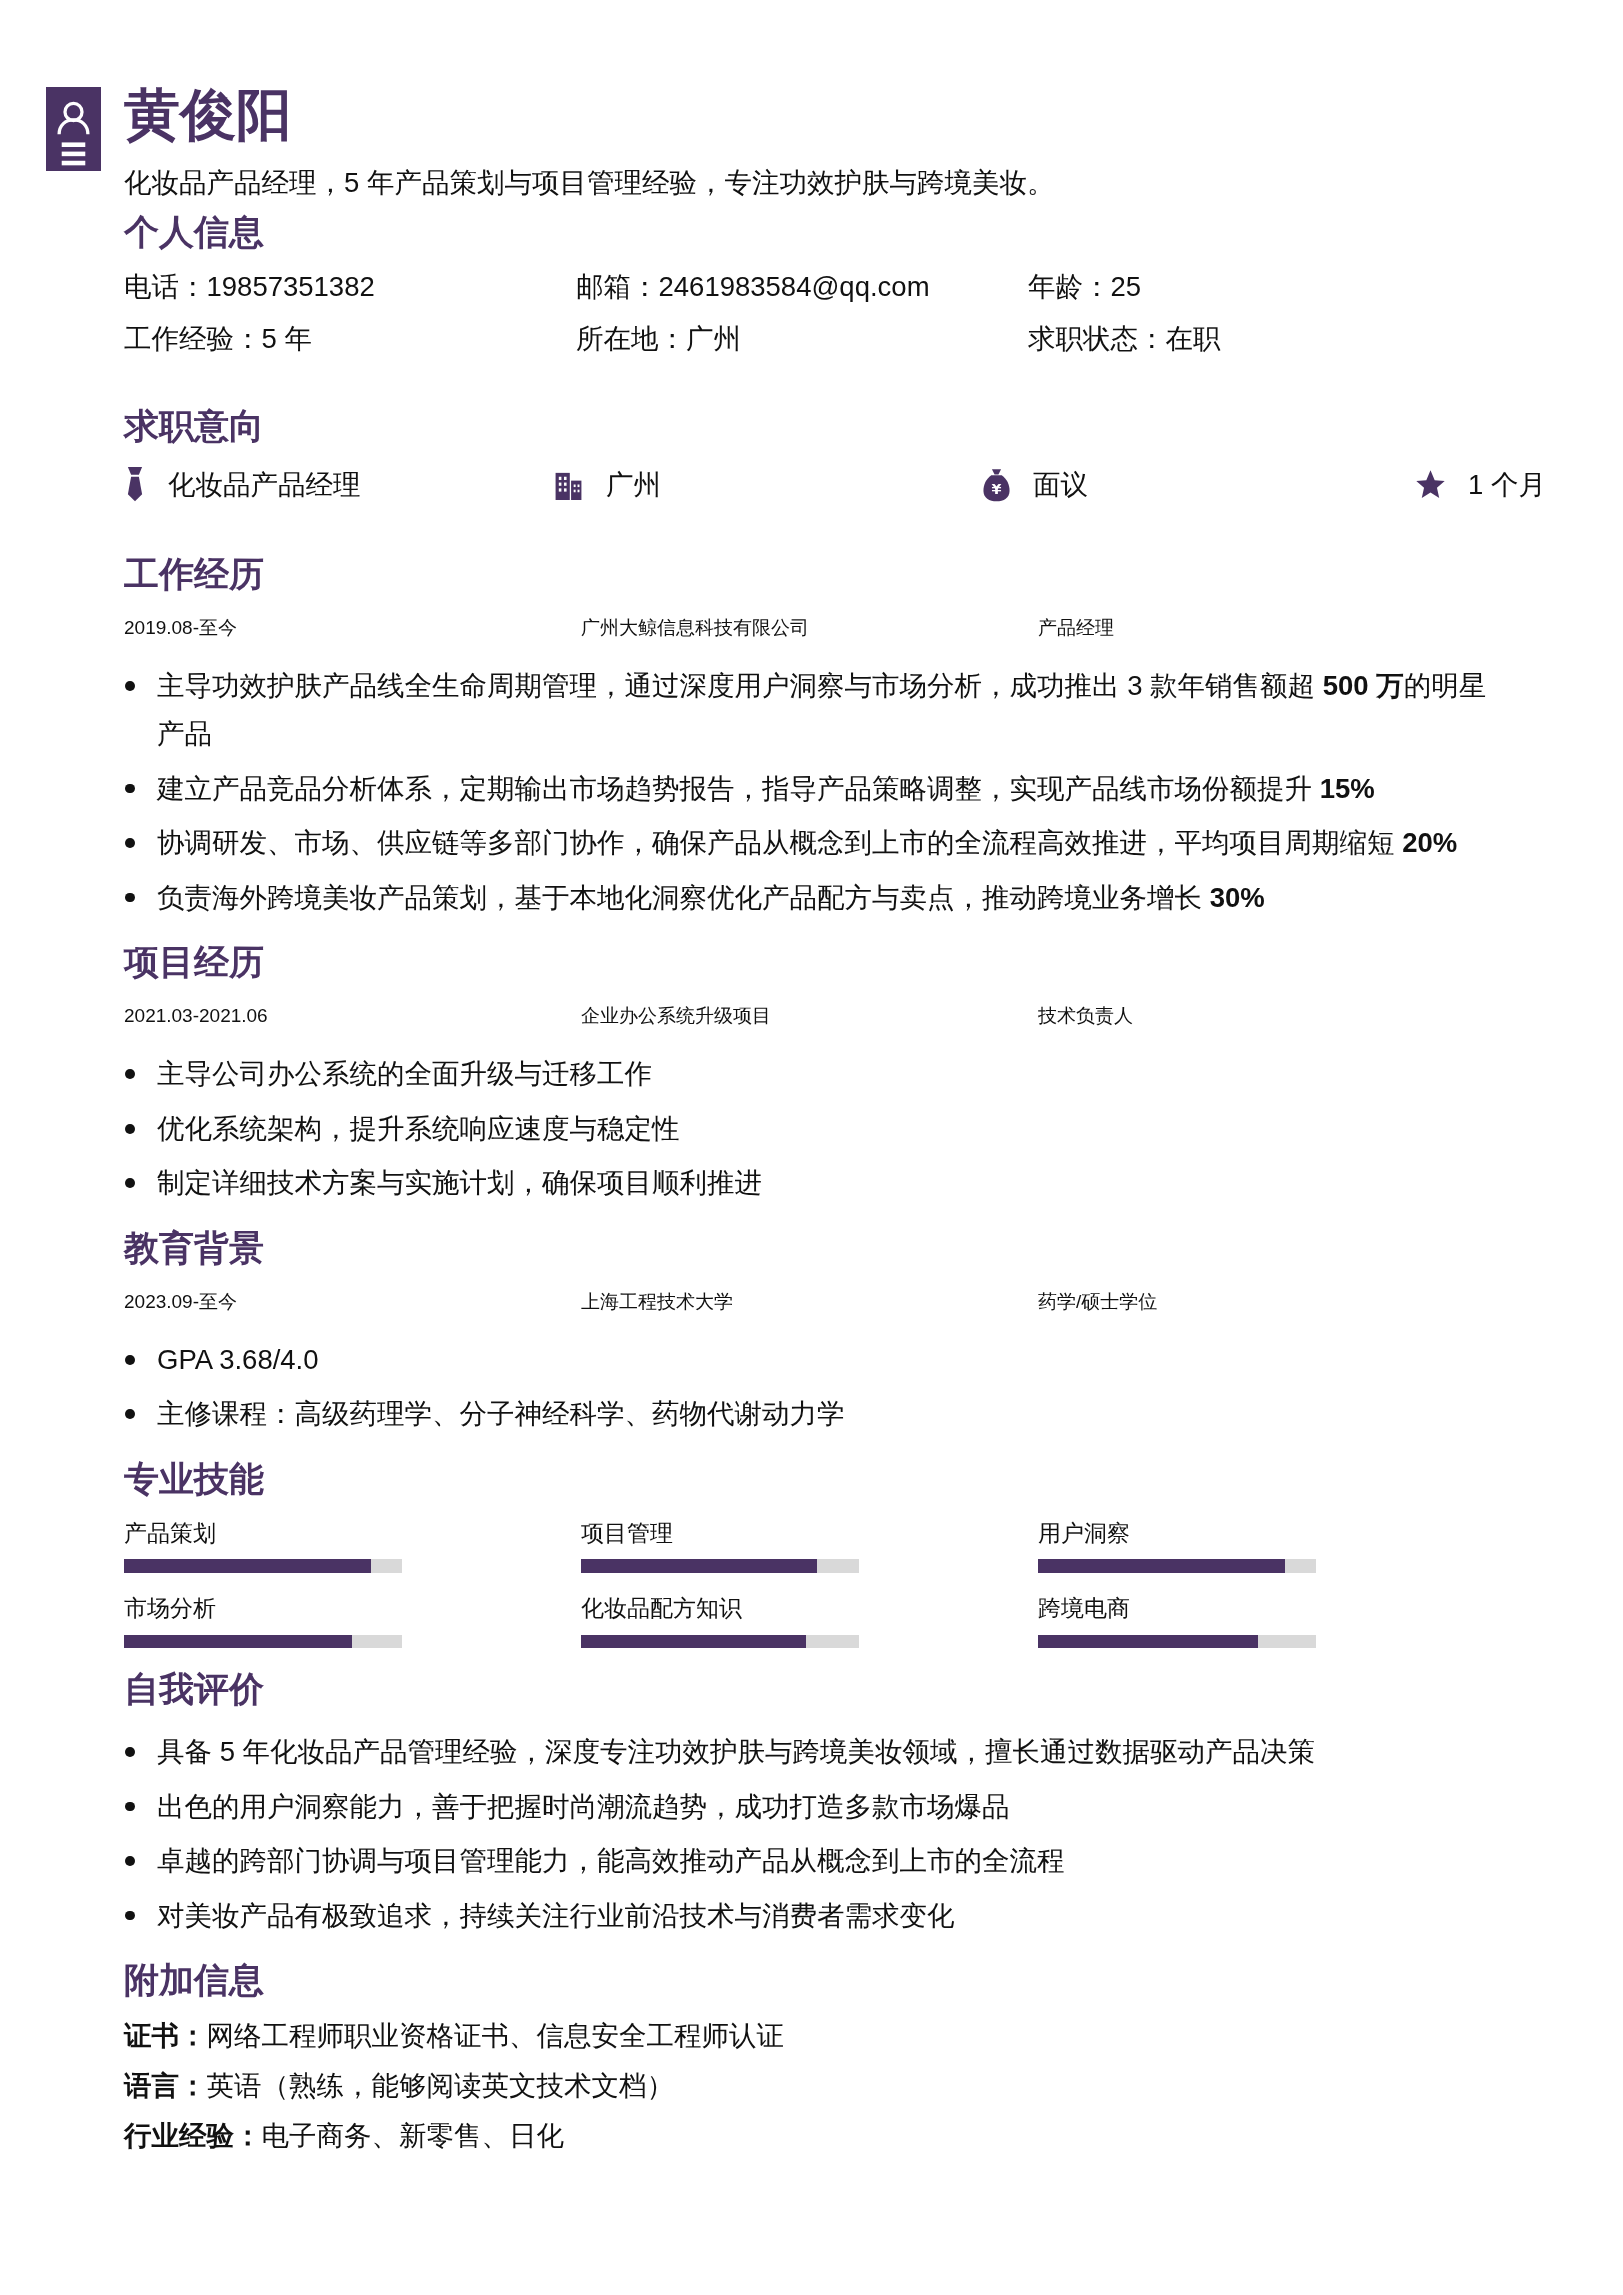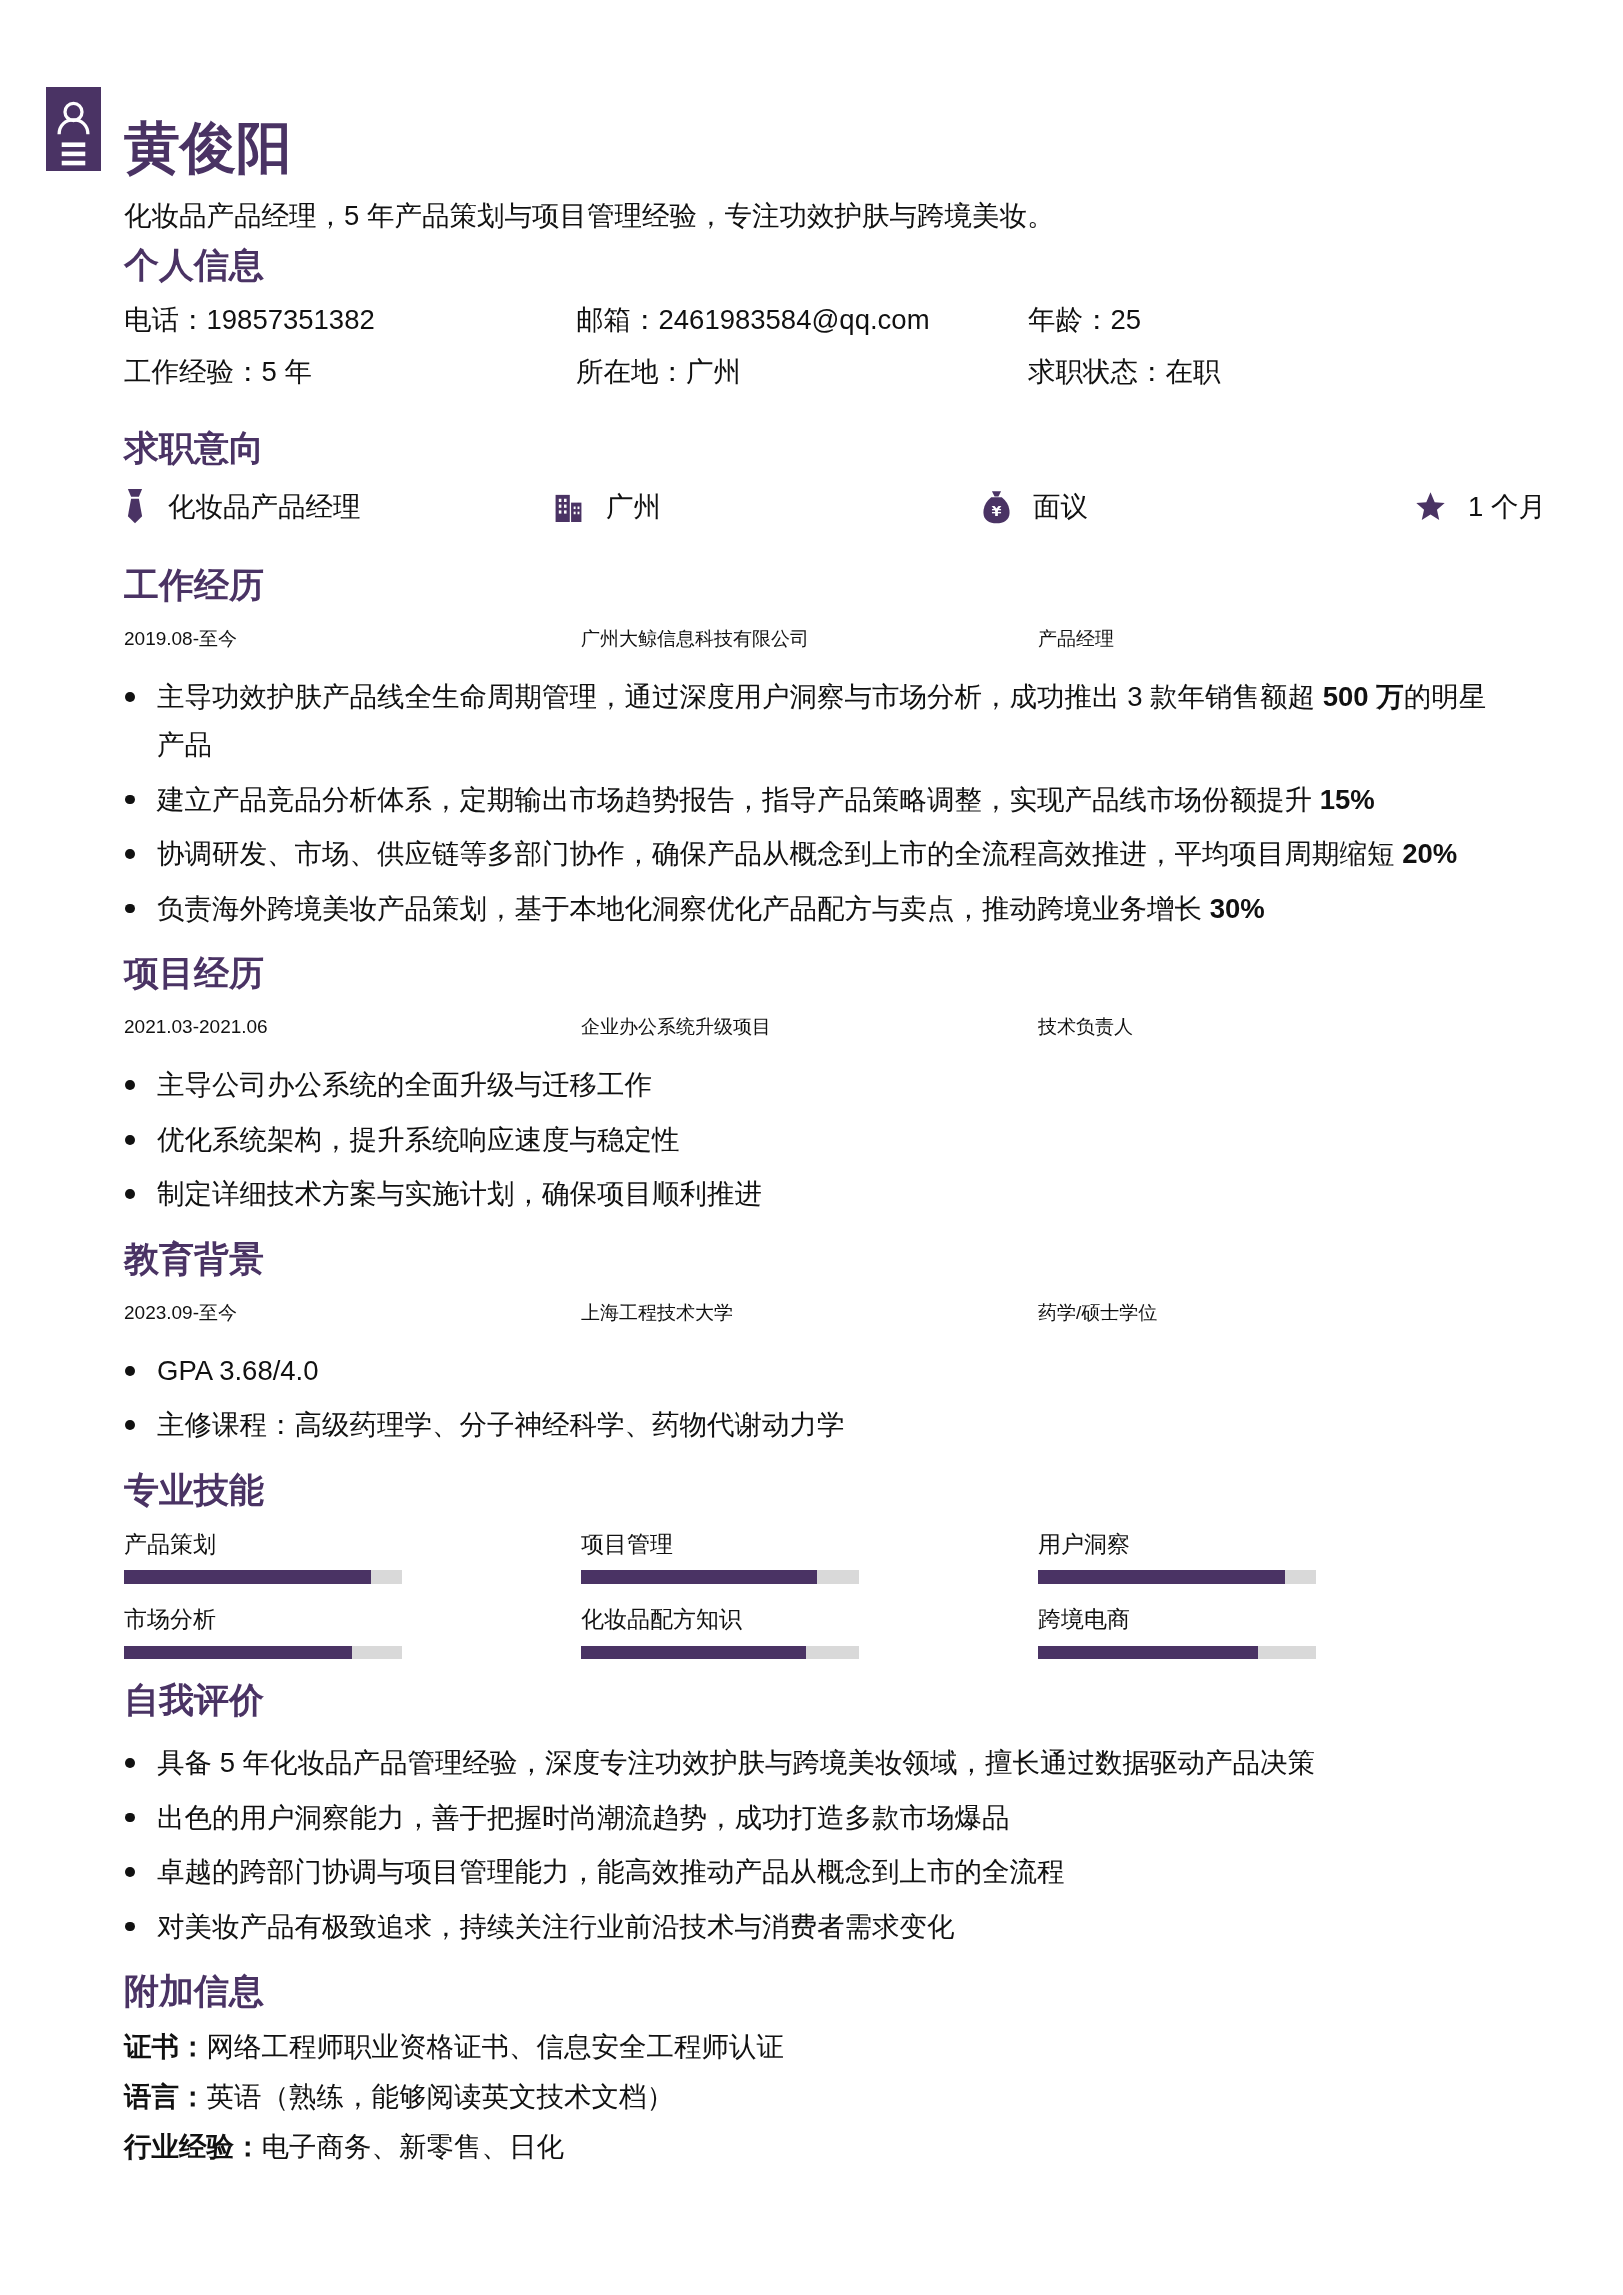--- a/index.html
+++ b/index.html
@@ -11,26 +11,26 @@
     color:var(--ink);
   }
   .page { position:relative; width:1623px; height:2295px; overflow:hidden; }
 
   
   .badge {
     position:absolute; left:46px; top:87px; width:55px; height:84px;
     background:var(--accent); display:flex; align-items:center; justify-content:center;
   }
 
-  .content { position:absolute; left:124px; top:0; width:1374px; padding-top:116px; }
+  .content { position:absolute; left:124px; top:0; width:1374px; padding-top:83px; }
 
   .name { font-size:56px; line-height:63px; font-weight:700; color:var(--accent); margin:0; }
   .summary { margin-top:19.6px; font-size:27.5px; line-height:34px; }
 
-  .section { margin-top:39px; }
+  .section { margin-top:50px; }
   .section.tight { margin-top:19.6px; }
   .section.first { margin-top:11px; }
   .section-title { font-size:35px; line-height:42px; font-weight:700; color:var(--accent); }
 
   .info-grid {
     display:grid; grid-template-columns:452px 452px 1fr;
     row-gap:19px; margin-top:17px; font-size:27.5px; line-height:33px;
   }
   .info-item { white-space:nowrap; }
 

